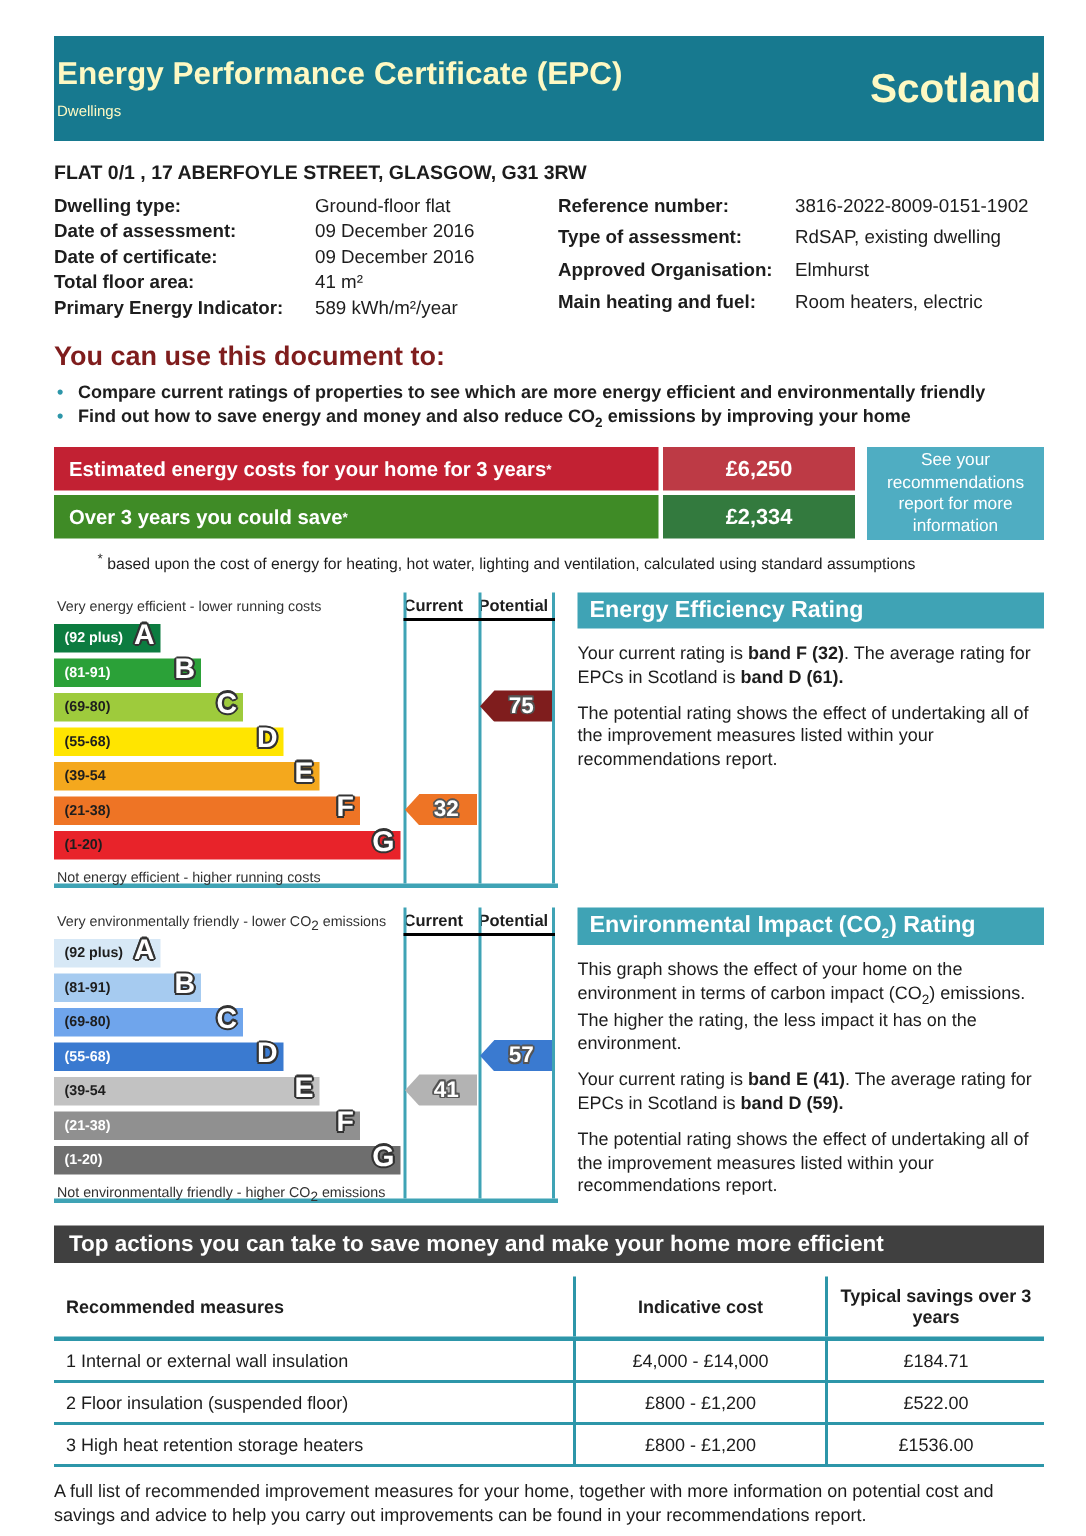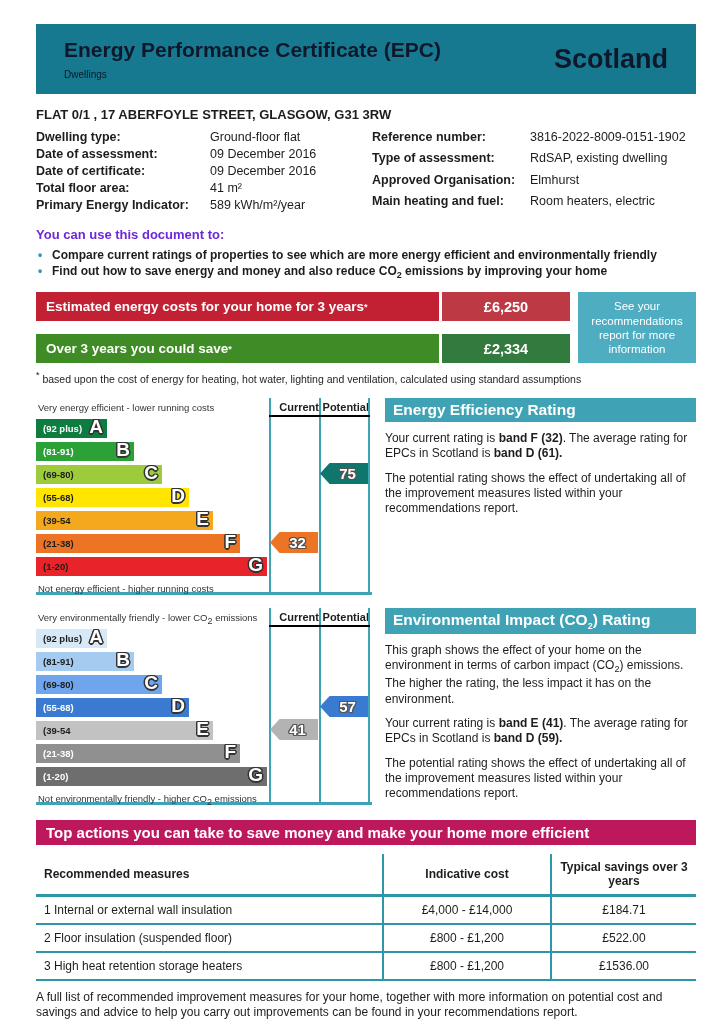--- a/index.html
+++ b/index.html
@@ -1,58 +1,58 @@
 <!DOCTYPE html>
 <html><head>
 <meta charset="utf-8">
 <style>
   html,body{margin:0;padding:0;background:#ffffff;}
   .page{width:724px;height:1024px;position:relative;background:#fff;overflow:hidden;
         font-family:"Liberation Sans","DejaVu Sans",sans-serif;color:#1d1d1d;}
   .content{padding:24px 28px 0 36px;}
 
   
-  .masthead{background:#17798f;color:#0f172a;height:70px;display:flex;justify-content:space-between;align-items:center;padding:0 28px;box-sizing:border-box;}
+  .masthead{background:#17798f;color:#fef9c3;height:70px;display:flex;justify-content:space-between;align-items:center;padding:0 2px;box-sizing:border-box;}
   .mh-left .title{font-size:21px;font-weight:bold;line-height:1.1;}
   .mh-left .subtitle{font-size:10px;font-weight:normal;margin-top:7px;}
   .mh-region{font-size:27px;font-weight:bold;}
 
   
   .address{margin-top:13px;font-size:13px;font-weight:bold;}
   .details{display:flex;margin-top:7px;font-size:12.5px;line-height:17px;}
   .dcol-l{display:grid;grid-template-columns:174px auto;width:336px;}
   .dcol-r{display:grid;grid-template-columns:158px auto;flex:1;}
   .dlabel{font-weight:bold;}
 
   
-  .use-head{color:#6d28d9;font-weight:bold;font-size:13px;margin-top:13px;}
+  .use-head{color:#7f1d1d;font-weight:bold;font-size:18px;margin-top:13px;}
   .bullets{margin-top:5px;}
   .bullet{display:flex;font-size:12px;font-weight:bold;line-height:16px;}
   .bdot{color:#2d96a9;width:14px;padding-left:2px;}
 
   
   .costs{display:flex;margin-top:9px;}
-  .cost-left{flex:1;display:flex;flex-direction:column;gap:13px;}
+  .cost-left{flex:1;display:flex;flex-direction:column;gap:3px;}
   .cost-bar{height:29px;display:flex;}
   .cost-label{flex:1;color:#fff;font-weight:bold;font-size:13.5px;display:flex;align-items:center;padding-left:10px;}
   .cost-amount{width:128px;margin-left:3px;color:#fff;font-weight:bold;font-size:14.5px;display:flex;align-items:center;justify-content:center;}
   .r1 .cost-label{background:#c22133;} .r1 .cost-amount{background:#bd3a45;}
   .r2 .cost-label{background:#3f8b26;} .r2 .cost-amount{background:#337a3e;}
   .cost-note{width:118px;margin-left:8px;background:#4fadc2;color:#fff;font-size:11.5px;line-height:1.25;text-align:center;display:flex;align-items:center;padding:2px 6px;box-sizing:border-box;}
-  .footnote{font-size:10.5px;margin-top:7px;}
+  .footnote{font-size:10.5px;margin-top:7px;margin-left:29px;}
 
   
   .crow{display:flex;margin-top:13px;}
   .chart{width:336px;position:relative;border-bottom:3px solid #3fa3b5;height:197px;box-sizing:border-box;}
   .vline{position:absolute;top:0;bottom:0;width:2px;background:#3fa3b5;}
   .vl1{left:233px;} .vl2{left:283px;} .vl3{left:332px;}
   .head-underline{position:absolute;left:233px;width:101px;top:17px;height:2px;background:#000;}
   .chart-head{display:flex;height:19px;}
   .cap-top{width:233px;font-size:9.5px;color:#333;padding:4px 0 0 2px;box-sizing:border-box;}
-  .chip{width:50px;font-size:11px;font-weight:bold;text-align:right;padding-top:3px;box-sizing:border-box;}
+  .chip{width:50px;font-size:11px;font-weight:bold;text-align:left;padding-top:3px;box-sizing:border-box;}
   .bands{padding-top:2px;}
   .brow{height:23px;}
   .bar{height:19px;display:flex;align-items:center;position:relative;}
   .blab{font-size:9.5px;font-weight:bold;padding-left:7px;}
   .bletter{position:absolute;right:4px;top:-3px;font-size:19px;font-weight:bold;color:#fff;
            text-shadow:-1.5px 0 #333,1.5px 0 #333,0 -1.5px #333,0 1.5px #333,-1px -1px #333,1px 1px #333,-1px 1px #333,1px -1px #333;}
   .cap-bot{font-size:9.5px;color:#333;padding:3px 0 0 2px;}
   .lab-dark{color:#1d1d1d;} .lab-light{color:#fff;}
   
   .e-a{background:#0c7c40;width:71px;} .e-b{background:#2ba138;width:98px;} .e-c{background:#9ecb3c;width:126px;}
@@ -60,30 +60,30 @@
   .e-g{background:#e8232a;width:231px;}
   
   .c-a{background:#d7e8f6;width:71px;} .c-b{background:#a6cbf0;width:98px;} .c-c{background:#6fa5ec;width:126px;}
   .c-d{background:#3a7ad0;width:153px;} .c-e{background:#c2c2c2;width:177px;} .c-f{background:#909090;width:204px;}
   .c-g{background:#6e6e6e;width:231px;}
   .arrow{position:absolute;width:48px;height:21px;clip-path:polygon(0 50%,20% 0,100% 0,100% 100%,20% 100%);
          display:flex;align-items:center;justify-content:center;padding-left:7px;box-sizing:border-box;
          font-weight:bold;font-size:15px;color:#fff;
          text-shadow:-1.2px 0 #555,1.2px 0 #555,0 -1.2px #555,0 1.2px #555,-1px -1px #555,1px 1px #555,-1px 1px #555,1px -1px #555;}
   .ar-cur{left:234px;text-align:right;} .ar-pot{left:284px;}
-  .eer-cur{top:134px;background:#ee7425;} .eer-pot{top:65px;background:#0f766e;}
+  .eer-cur{top:134px;background:#ee7425;} .eer-pot{top:65px;background:#7f1d1d;}
   .co2-cur{top:111px;background:#b3b3b3;} .co2-pot{top:88px;background:#3a7ad0;}
 
   .panel{width:311px;margin-left:13px;}
   .panel-h{background:#3fa3b5;color:#fff;font-weight:bold;font-size:15.5px;padding:3px 8px;}
   .panel p{font-size:12px;line-height:1.28;margin:9px 0 0 0;}
   sub{font-size:9px;} sup{font-size:9px;}
 
   
-  .actions-bar{margin-top:15px;background:#be185d;color:#fff;font-weight:bold;font-size:15px;padding:4px 10px;}
+  .actions-bar{margin-top:15px;background:#404040;color:#fff;font-weight:bold;font-size:15px;padding:4px 10px;}
   table.actions{width:100%;border-collapse:collapse;font-size:12px;margin-top:9px;}
   table.actions th,table.actions td{padding:6px 8px;}
   table.actions th{font-weight:bold;text-align:center;border-bottom:3px solid #2d96a9;}
   table.actions th:first-child{text-align:left;}
   table.actions td{border-bottom:2px solid #2d96a9;}
   table.actions td:nth-child(2),table.actions th:nth-child(2),
   table.actions td:nth-child(3),table.actions th:nth-child(3){border-left:2px solid #2d96a9;text-align:center;}
   table.actions td:first-child{text-align:left;width:330px;}
   table.actions td:nth-child(2){width:150px;}
   .after-table{font-size:12px;line-height:1.3;margin-top:9px;}

